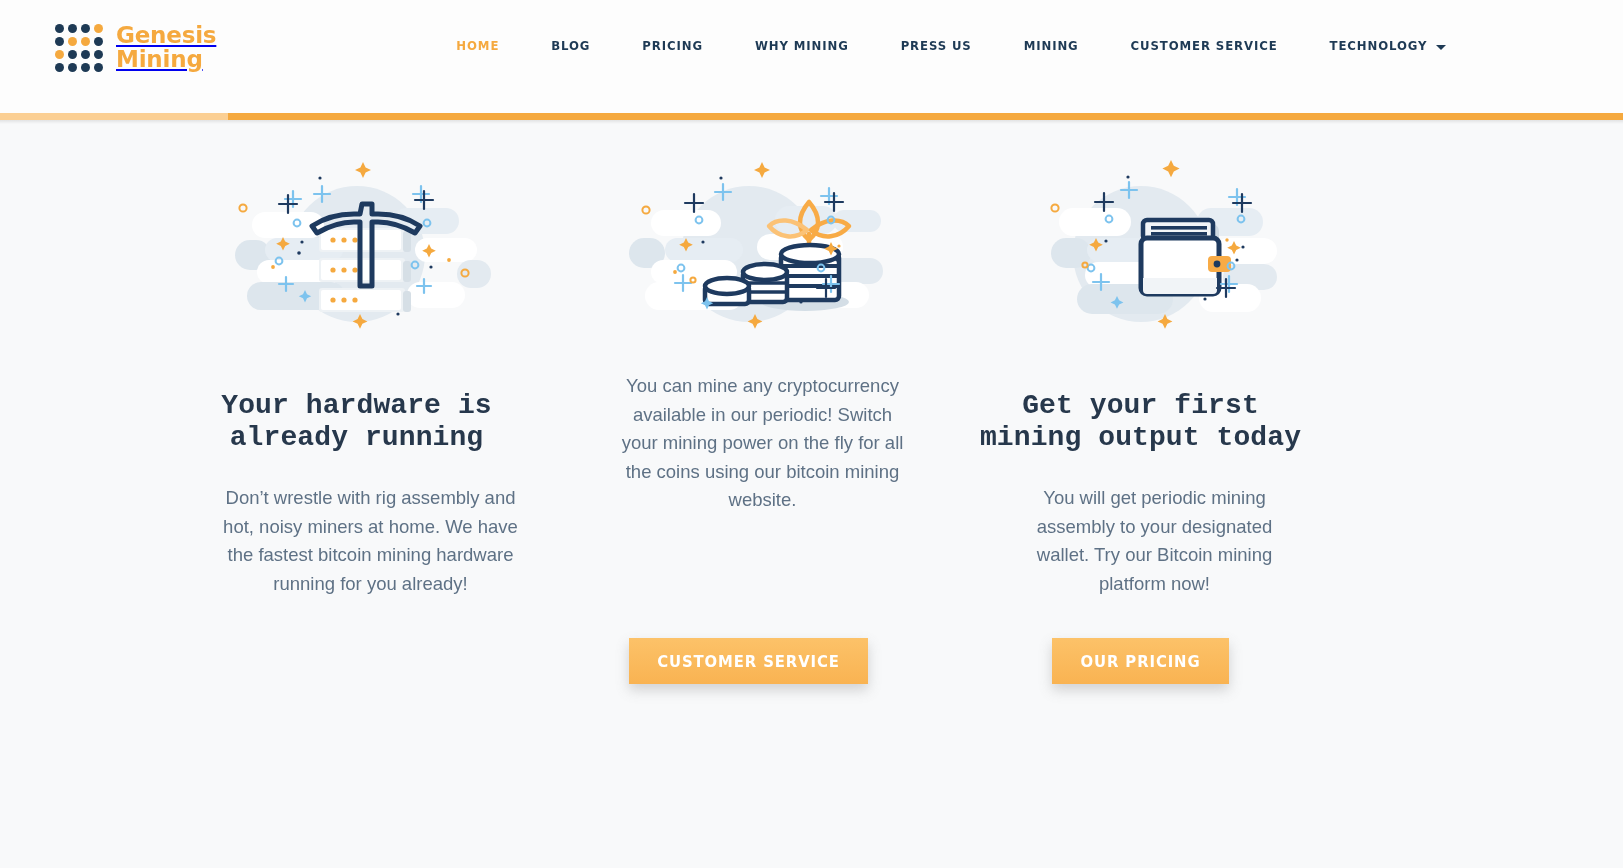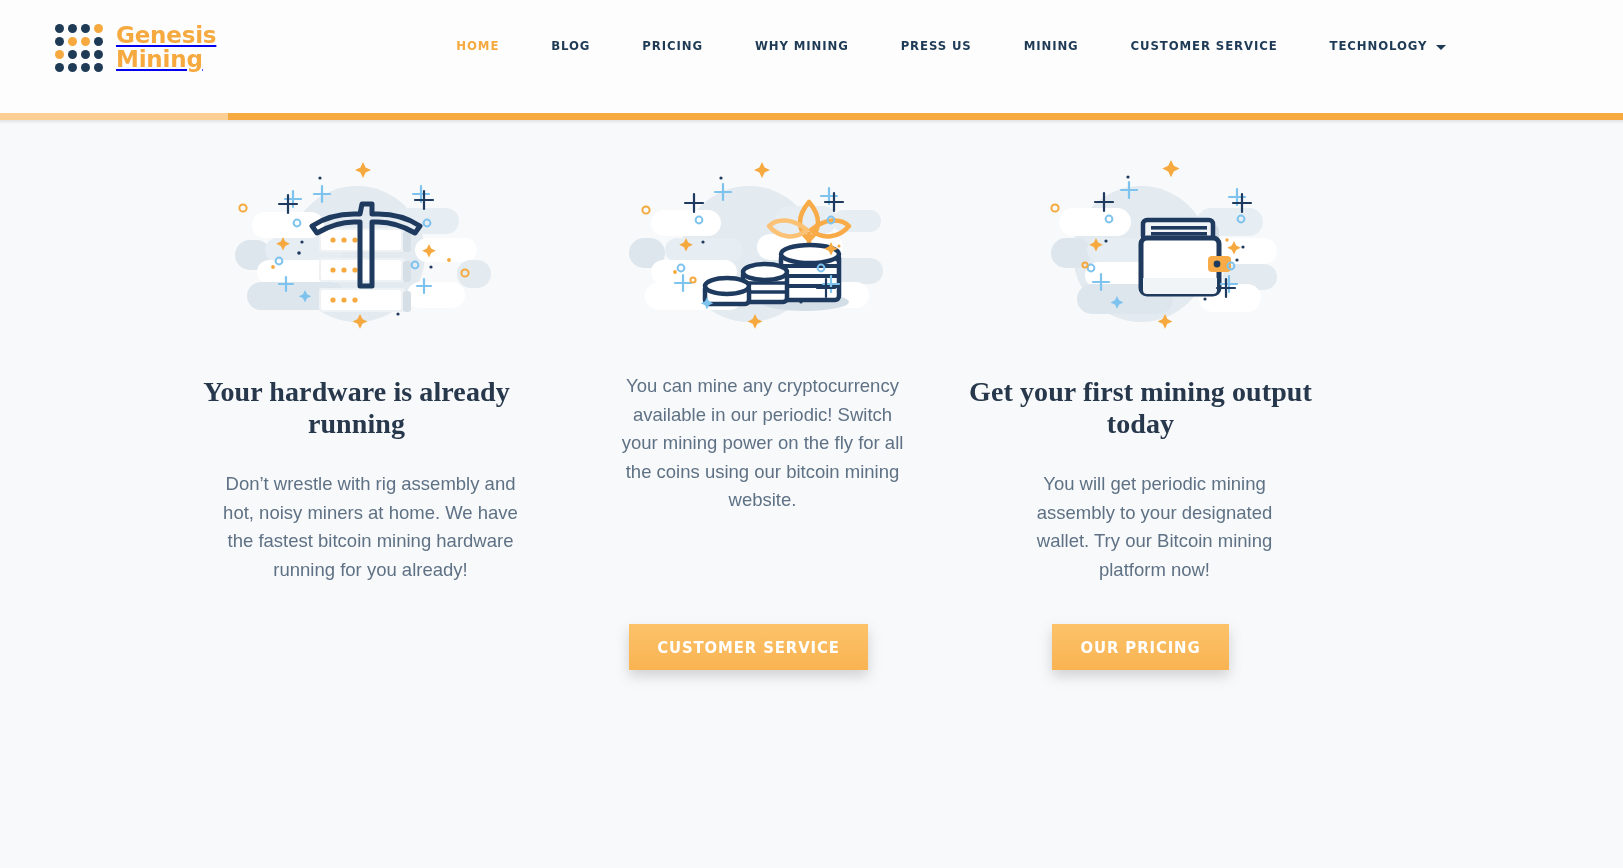--- a/index.html
+++ b/index.html
@@ -104,27 +104,27 @@
     flex-direction:column;
     align-items:center;
   }
   .card:nth-child(1){ margin-left:161px; }
   .card:nth-child(2){ margin-left:1px; }
   .card:nth-child(3){ margin-left:1px;justify-content:center; }
 
   .illus { width:280px; height:200px; display:block; }
 
   .card-title {
-    font-family:Liberation Serif, serif;
+    font-family:Liberation Mono, monospace;
     font-weight:bold;
     font-size:28px;
     line-height:32px;
     color:#27384c;
     text-align:center;
-    margin-top:34px;
+    margin-top:48px;
     width:350px;
     letter-spacing:0.1px;
   }
   .card-body {
     font-family:"Liberation Sans", sans-serif;
     font-size:18.5px;
     line-height:28.5px;
     color:#5e7185;
     text-align:center;
     margin-top:30px;

